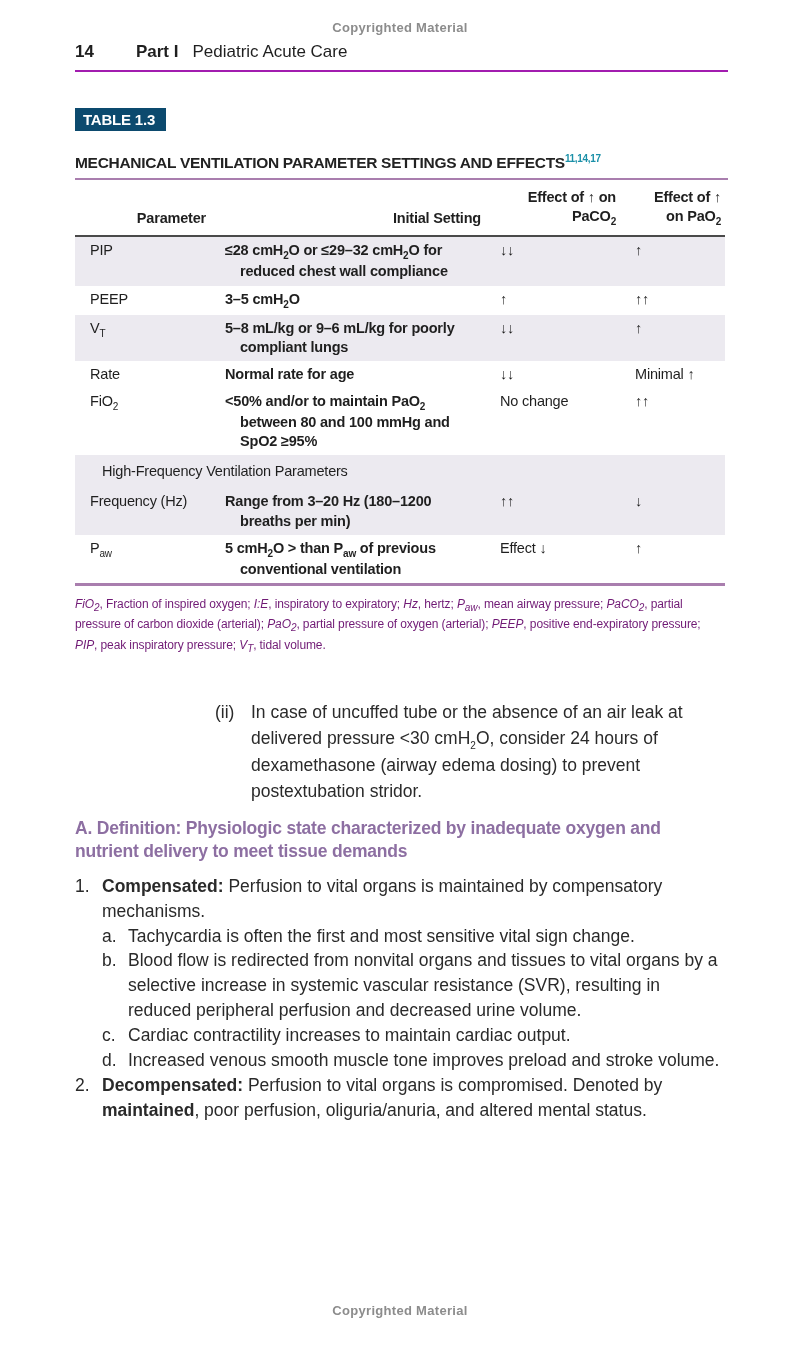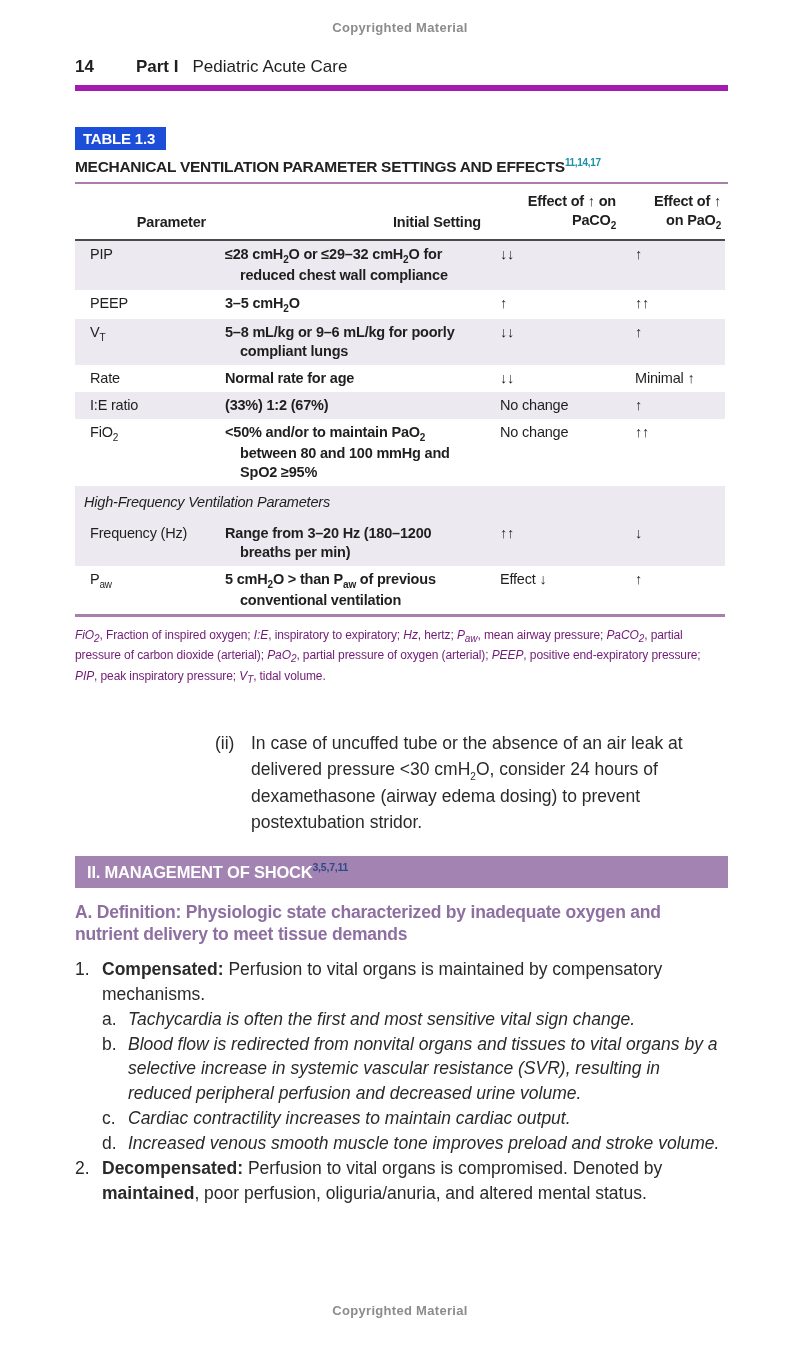--- a/index.html
+++ b/index.html
@@ -7,49 +7,49 @@
     width:800px;height:1349px;background:#ffffff;position:relative;
     font-family:"Liberation Sans","DejaVu Sans",sans-serif;color:#1f1f1f;
     overflow:hidden;
   }
   .copy-top{
     margin-top:20px;text-align:center;font-size:13px;font-weight:bold;color:#8c8c8c;
     letter-spacing:.3px;
   }
   .content{margin-left:75px;margin-right:72px;}
   .page-header{
-    display:flex;align-items:baseline;margin-top:22px;padding-bottom:8px;
-    border-bottom:6px solid #a21caf;font-size:17px;
+    display:flex;align-items:baseline;margin-top:7px;padding-bottom:8px;
+    border-bottom:2px solid #a21caf;font-size:17px;
   }
   .page-num{font-weight:bold;}
   .part-label{font-weight:bold;margin-left:42px;}
   .part-title{margin-left:14px;}
   .table-label{
-    display:inline-block;margin-top:36px;background:#1d4ed8;color:#fff;
+    display:inline-block;margin-top:36px;background:#0c4a6e;color:#fff;
     font-weight:bold;font-size:15px;padding:3px 11px 3px 8px;letter-spacing:-0.2px;
   }
   .table-title{
-    margin-top:7px;font-weight:bold;font-size:15.5px;letter-spacing:-0.3px;color:#222;
+    margin-top:22px;font-weight:bold;font-size:15.5px;letter-spacing:-0.3px;color:#222;
   }
   .table-title sup{color:#1b90a8;font-size:10px;font-weight:bold;}
   .rule-purple-thin{border:0;border-top:2px solid #a97eae;margin:6px 0 0 0;}
   table.vent{
     border-collapse:collapse;width:650px;table-layout:fixed;
     font-size:14.5px;letter-spacing:-0.2px;line-height:1.32;
     border-bottom:3px solid #a97eae;
   }
   table.vent th{
     text-align:right;vertical-align:bottom;font-weight:bold;font-size:14.5px;
     padding:8px 4px 7px 15px;border-bottom:2px solid #4a4a4a;
   }
   table.vent td{
     vertical-align:top;padding:4px 4px 4px 15px;
   }
   tr.shaded{background:#eceaf0;}
-  tr.section-row td{font-weight:normal;padding:7px 4px 7px 9px;font-style:italic;}
+  tr.section-row td{font-weight:normal;padding:7px 4px 7px 27px;}
   .hang{display:block;padding-left:15px;text-indent:-15px;font-weight:bold;}
   sub{font-size:10px;}
   sup{font-size:10px;}
   .footnote{
     margin-top:9px;font-size:12px;line-height:1.5;color:#701a75;letter-spacing:-0.1px;
     width:650px;
   }
   .para-ii{
     display:flex;margin-top:44px;margin-left:140px;width:500px;
     font-size:17.5px;line-height:1.47;color:#2a2a2a;
@@ -65,21 +65,21 @@
     margin-top:13px;font-weight:bold;font-size:17.5px;line-height:1.3;color:#8d6fa2;
     letter-spacing:-0.2px;width:640px;
   }
   .list{margin-top:11px;font-size:17.5px;line-height:1.42;color:#2a2a2a;}
   .li{display:flex;}
   .li .marker{flex:0 0 27px;}
   .li .li-text{flex:1;}
   .sublist{margin-left:27px;}
   .sub-li{display:flex;}
   .sub-li .marker{flex:0 0 26px;}
-  .sub-li .li-text{flex:1;font-style:italic;}
+  .sub-li .li-text{flex:1;}
   .copy-bottom{
     position:absolute;top:1303px;left:0;width:800px;text-align:center;
     font-size:13px;font-weight:bold;color:#8c8c8c;letter-spacing:.3px;
   }
 </style>
 </head>
 <body>
 
 <div class="copy-top">Copyrighted Material</div>
 
@@ -140,28 +140,20 @@
         <td>↑</td>
       </tr>
       <tr>
         <td>Rate</td>
         <td>
             <span class="hang">Normal rate for age</span>
           </td>
         <td>↓↓</td>
         <td>Minimal ↑</td>
       </tr>
-      <tr class="shaded">
-        <td>I:E ratio</td>
-        <td>
-            <span class="hang">(33%) 1:2 (67%)</span>
-          </td>
-        <td>No change</td>
-        <td>↑</td>
-      </tr>
       <tr>
         <td>FiO<sub>2</sub></td>
         <td>
             <span class="hang">&lt;50% and/or to maintain PaO<sub>2</sub> between 80 and 100 mmHg and SpO2 ≥95%</span>
           </td>
         <td>No change</td>
         <td>↑↑</td>
       </tr>
       <tr class="shaded section-row">
         <td colspan="4">High-Frequency Ventilation Parameters</td>
@@ -185,23 +177,20 @@
     </tbody>
   </table>
 
   <div class="footnote"><i>FiO<sub>2</sub></i>, Fraction of inspired oxygen; <i>I:E</i>, inspiratory to expiratory; <i>Hz</i>, hertz; <i>P<sub>aw</sub></i>, mean airway pressure; <i>PaCO<sub>2</sub></i>, partial pressure of carbon dioxide (arterial); <i>PaO<sub>2</sub></i>, partial pressure of oxygen (arterial); <i>PEEP</i>, positive end-expiratory pressure; <i>PIP</i>, peak inspiratory pressure; <i>V<sub>T</sub></i>, tidal volume.</div>
 
   <div class="para-ii">
     <span class="marker">(ii)</span>
     <div class="ptext">In case of uncuffed tube or the absence of an air leak at delivered pressure &lt;30 cmH<sub>2</sub>O, consider 24 hours of dexamethasone (airway edema dosing) to prevent postextubation stridor.</div>
   </div>
 
-  <div class="banner">
-    <span>II.  MANAGEMENT OF SHOCK</span><sup>3,5,7,11</sup>
-  </div>
 
   <div class="def-heading">A.  Definition: Physiologic state characterized by inadequate oxygen and nutrient delivery to meet tissue demands</div>
 
   <div class="list">
     <div class="li">
       <span class="marker">1.</span>
       <div class="li-text"><b>Compensated:</b> Perfusion to vital organs is maintained by compensatory mechanisms.</div>
     </div>
     <div class="sublist">
       <div class="sub-li">

